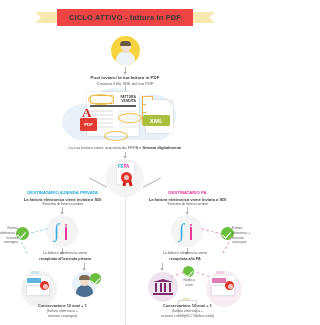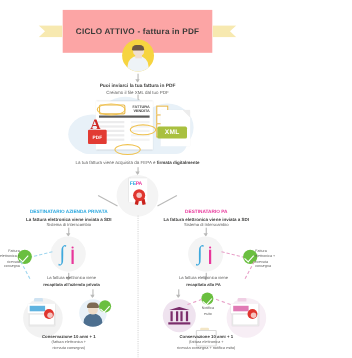--- a/index.html
+++ b/index.html
@@ -4,21 +4,21 @@
 <style>
   html,body{margin:0;padding:0;}
   body{width:250px;height:325px;background:#ffffff;font-family:"Liberation Sans",sans-serif;overflow:hidden;position:relative;}
   .stage{position:relative;width:250px;height:325px;}
 
   
   .ribbon-wrap{position:absolute;left:0;top:9px;width:250px;display:flex;justify-content:center;align-items:center;}
   .ribbon-tail{width:22px;height:11px;background:#f7e9b0;}
   .ribbon-tail.l{clip-path:polygon(0 0,100% 0,100% 100%,0 100%,6px 50%);}
   .ribbon-tail.r{clip-path:polygon(0 0,100% 0,calc(100% - 6px) 50%,100% 100%,0 100%);}
-  .ribbon{background:#fca5a5;padding:15px 12px;font-size:7.4px;font-weight:bold;color:#3a3a38;letter-spacing:.2px;white-space:nowrap;}
+  .ribbon{background:#ef4444;padding:4px 12px;font-size:7.4px;font-weight:bold;color:#3a3a38;letter-spacing:.2px;white-space:nowrap;}
 
   
   .avatar{position:absolute;left:111px;top:36px;width:29px;height:29px;border-radius:50%;background:#f6d440;overflow:hidden;}
   .av-head{position:absolute;left:9.5px;top:6px;width:10px;height:9px;border-radius:50% 50% 45% 45%;background:#f0dfd0;}
   .av-hair{position:absolute;left:8.6px;top:4.6px;width:11.8px;height:5.4px;border-radius:6px 6px 2px 2px;background:#6b5743;}
   .av-body{position:absolute;left:5px;top:14.5px;width:19px;height:15px;border-radius:9px 9px 0 0;background:#eef3f7;}
   .av-neck{position:absolute;left:11.5px;top:12.5px;width:6px;height:4px;background:#f0dfd0;}
 
   .txt{position:absolute;text-align:center;color:#5d5d5c;line-height:1.45;}
   .t-b{font-weight:bold;color:#3d3d3c;}

